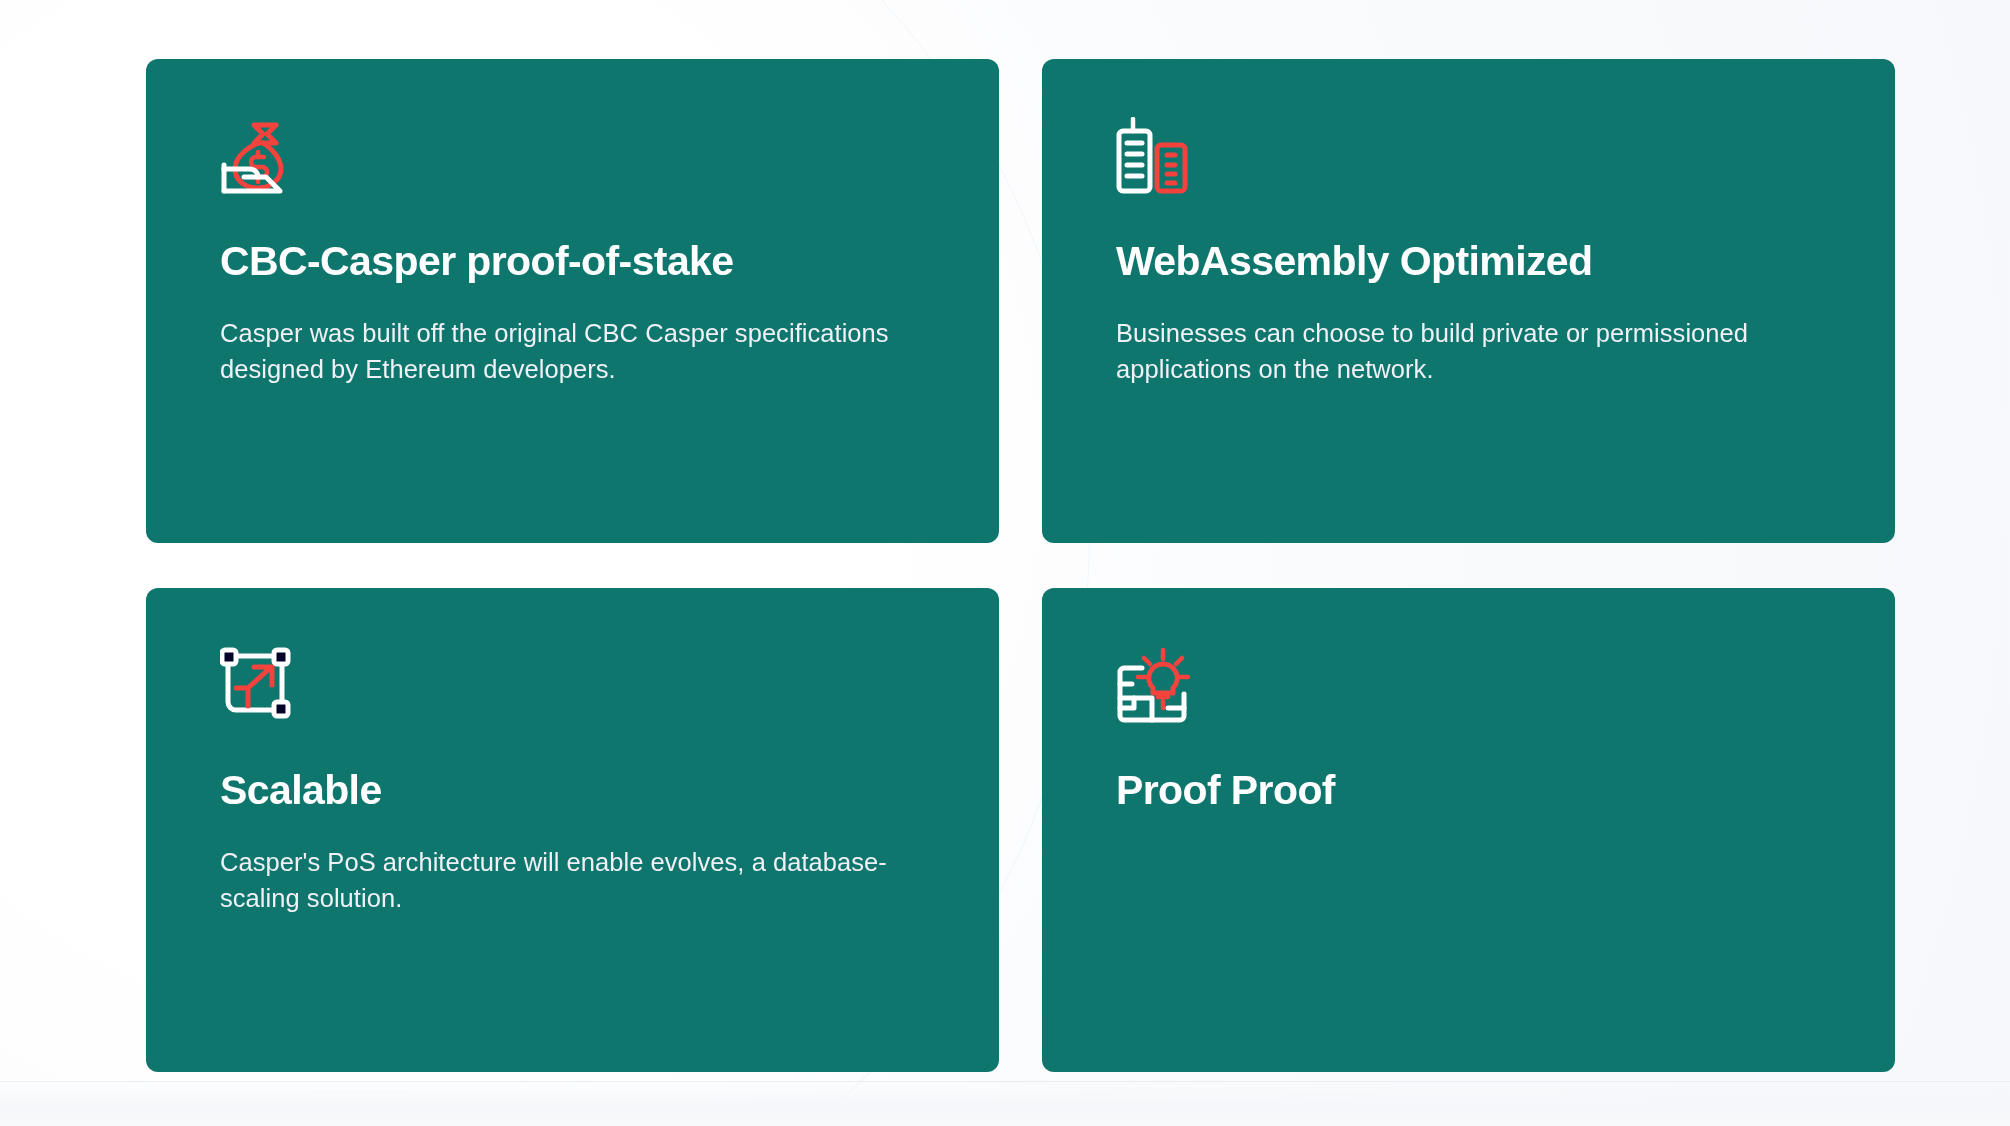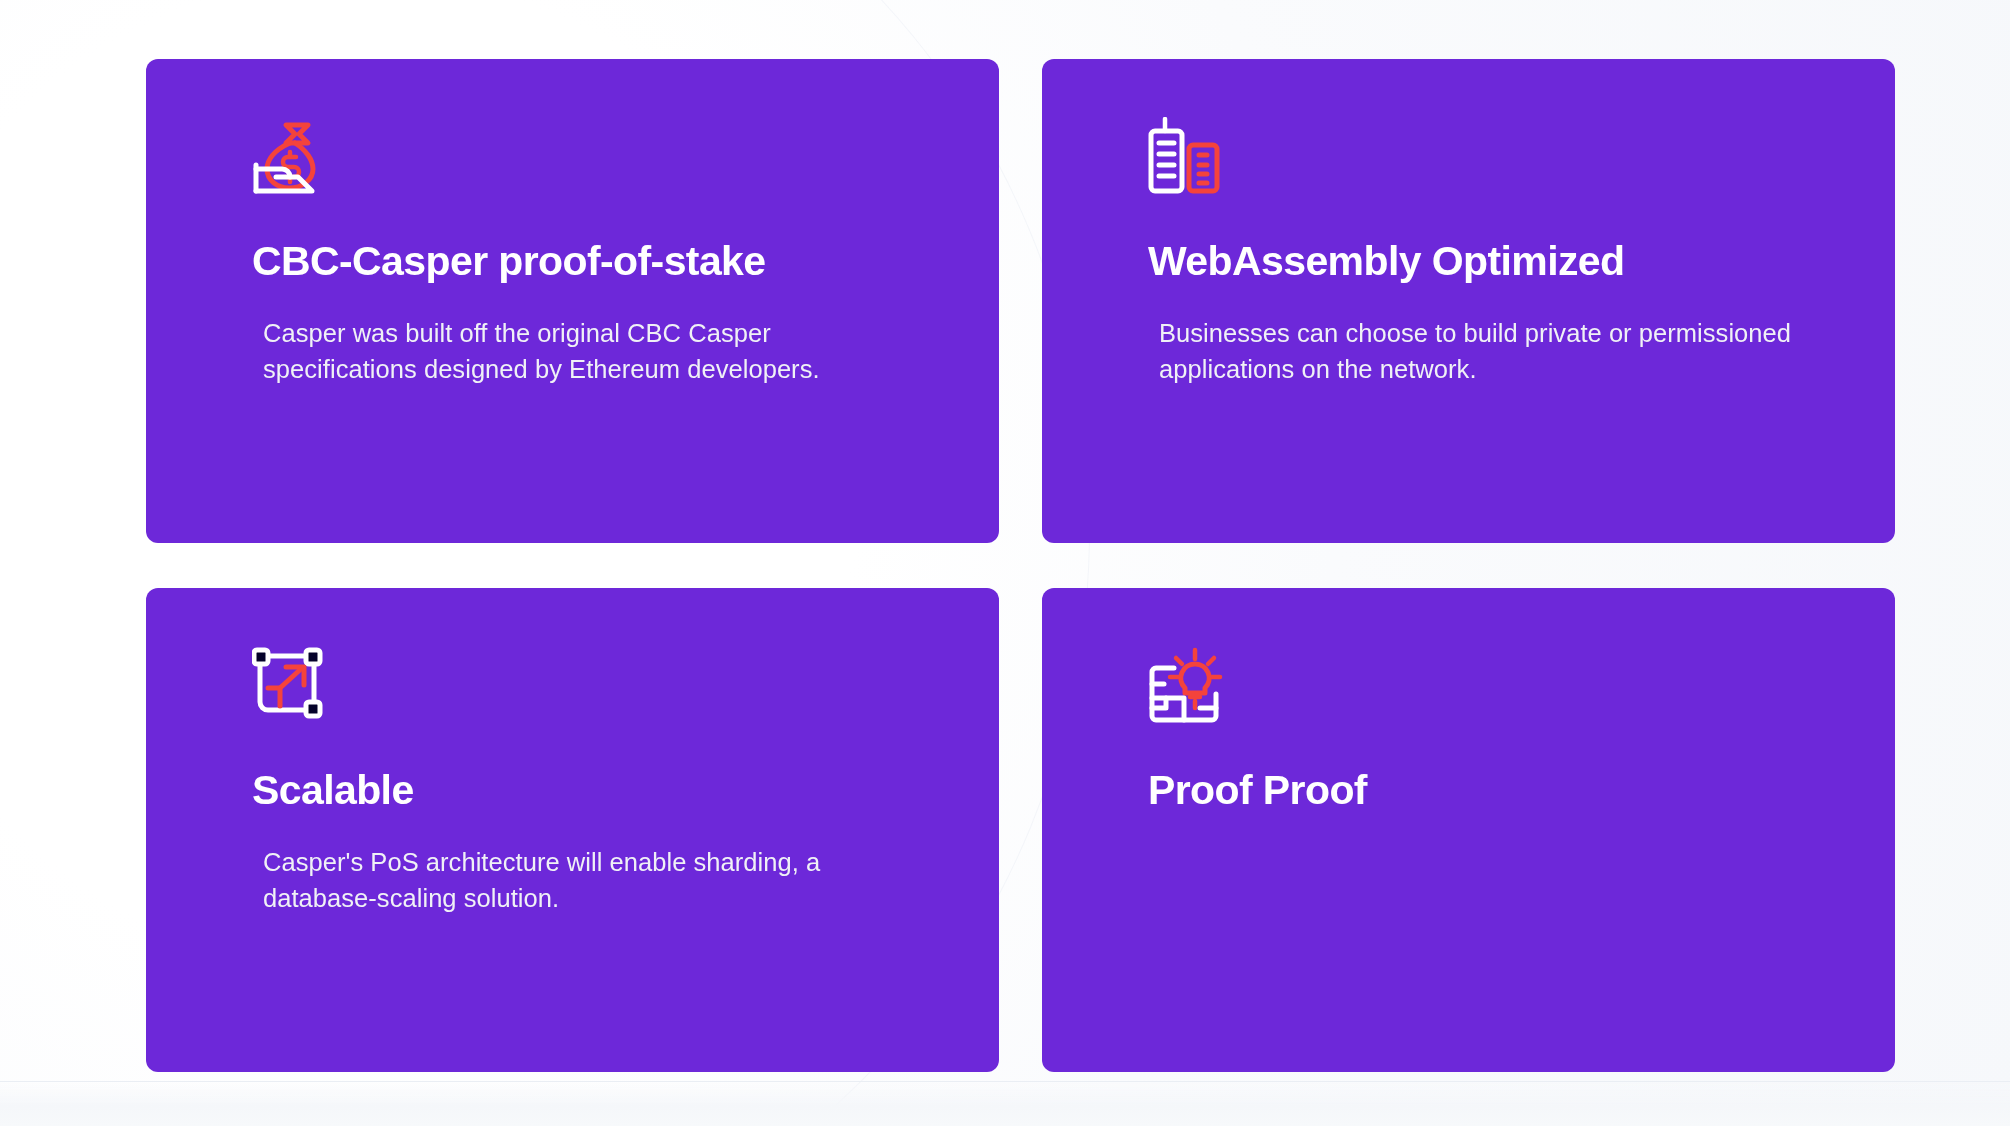--- a/index.html
+++ b/index.html
@@ -61,24 +61,24 @@
     top: 59px;
     width: 1749px;
     display: grid;
     grid-template-columns: 853px 853px;
     grid-template-rows: 484px 484px;
     column-gap: 43px;
     row-gap: 45px;
   }
 
   .feature-card {
-    background: #6d28d9;
+    background: #0f766e;
     border-radius: 12px;
     box-sizing: border-box;
-    padding: 58px 74px 0 106px;
+    padding: 58px 74px 0 74px;
     position: relative;
     overflow: hidden;
   }
 
   
   .card-icon {
     width: 86px;
     height: 82px;
     display: block;
     margin-bottom: 40px;
@@ -92,21 +92,21 @@
   
   .card-title {
     margin: 0 0 32px 0;
     font-size: 41px;
     line-height: 1.08;
     font-weight: 700;
     letter-spacing: -0.6px;
     color: #ffffff;
   }
   .card-desc {
-    margin: 11px;
+    margin: 0;
     font-size: 25.5px;
     line-height: 1.42;
     font-weight: 400;
     color: #f0f1f6;
     max-width: 680px;
     letter-spacing: 0.05px;
   }
 </style>
 </head>
 <body>
@@ -168,21 +168,21 @@
           <rect x="2" y="4" width="14" height="14" rx="3" fill="#05022a" stroke="#ffffff" stroke-width="5"></rect>
           <rect x="54" y="4" width="14" height="14" rx="3" fill="#05022a" stroke="#ffffff" stroke-width="5"></rect>
           <rect x="54" y="56" width="14" height="14" rx="3" fill="#05022a" stroke="#ffffff" stroke-width="5"></rect>
 
           <path d="M16 42 h12 v18" stroke="#f4433c" stroke-width="5" stroke-linecap="round" stroke-linejoin="round" fill="none"></path>
           <path d="M28 42 L50 22" stroke="#f4433c" stroke-width="5" stroke-linecap="round"></path>
           <path d="M34 21 h18 v18" stroke="#f4433c" stroke-width="5" stroke-linecap="round" stroke-linejoin="round" fill="none"></path>
         </svg>
       </span>
       <h3 class="card-title">Scalable</h3>
-      <p class="card-desc">Casper's PoS architecture will enable sharding, a database-scaling solution.</p>
+      <p class="card-desc">Casper's PoS architecture will enable evolves, a database-scaling solution.</p>
     </div>
 
     <div class="feature-card">
       <span class="card-icon">
         <svg viewBox="0 0 86 82" fill="none" xmlns="http://www.w3.org/2000/svg">
 
           <path d="M47 4 v9" stroke="#f4433c" stroke-width="4.5" stroke-linecap="round"></path>
           <path d="M28 12 l6 6" stroke="#f4433c" stroke-width="4.5" stroke-linecap="round"></path>
           <path d="M66 12 l-6 6" stroke="#f4433c" stroke-width="4.5" stroke-linecap="round"></path>
           <path d="M22 31 h9" stroke="#f4433c" stroke-width="4.5" stroke-linecap="round"></path>

